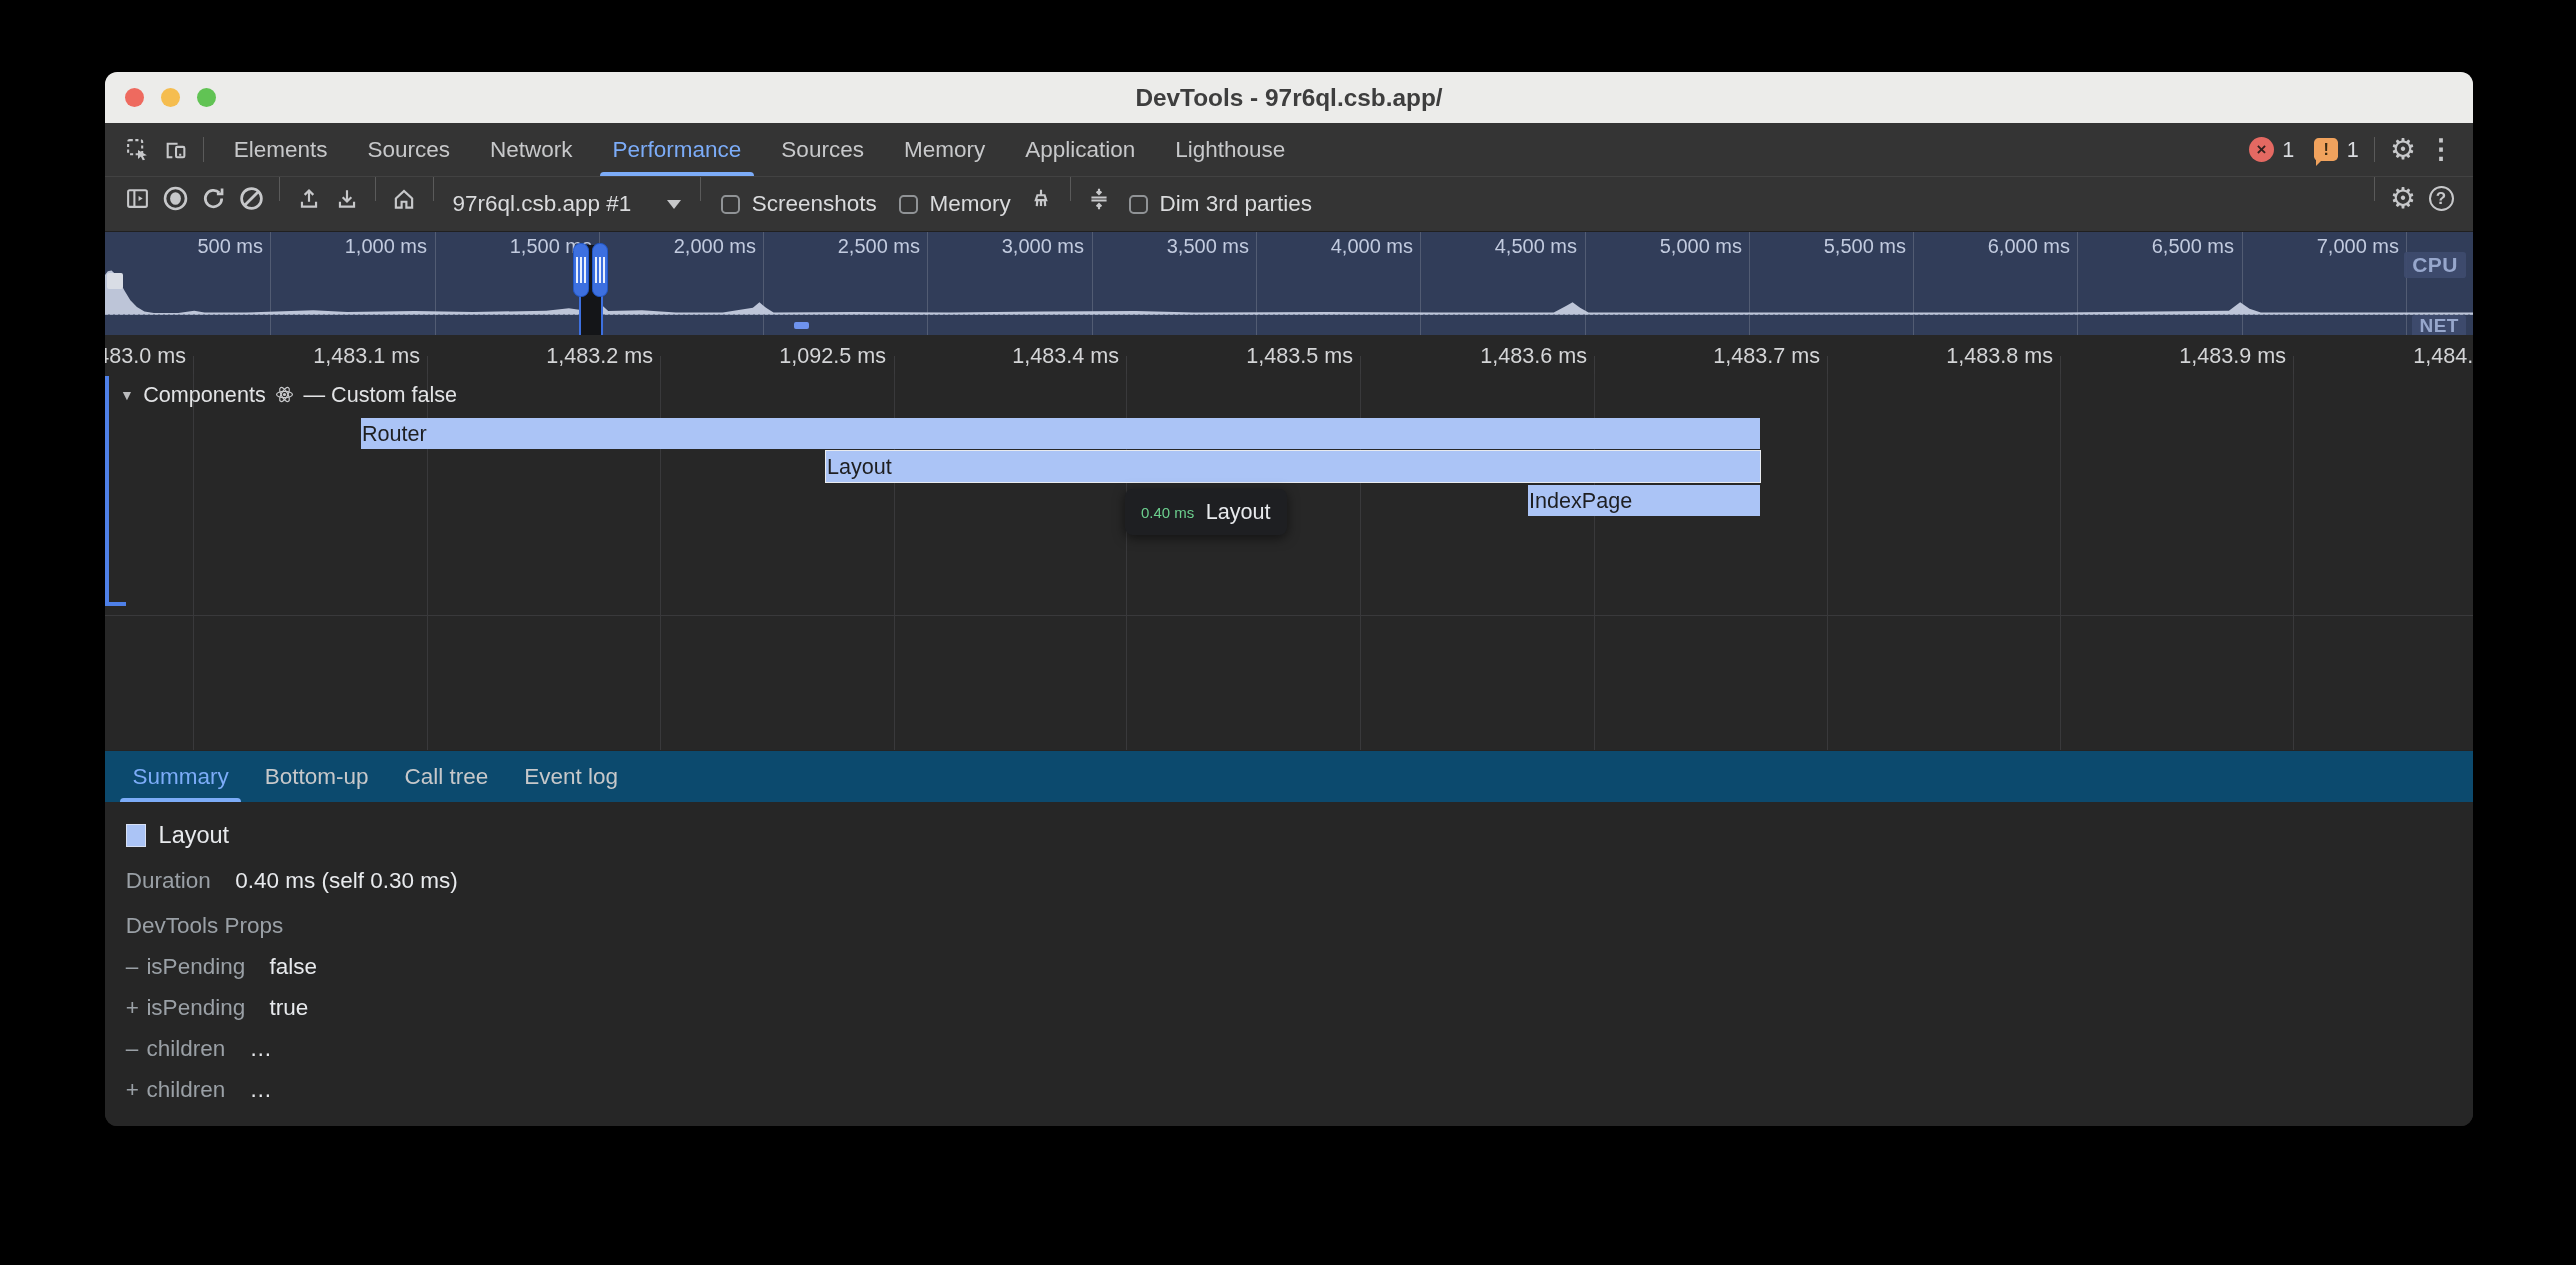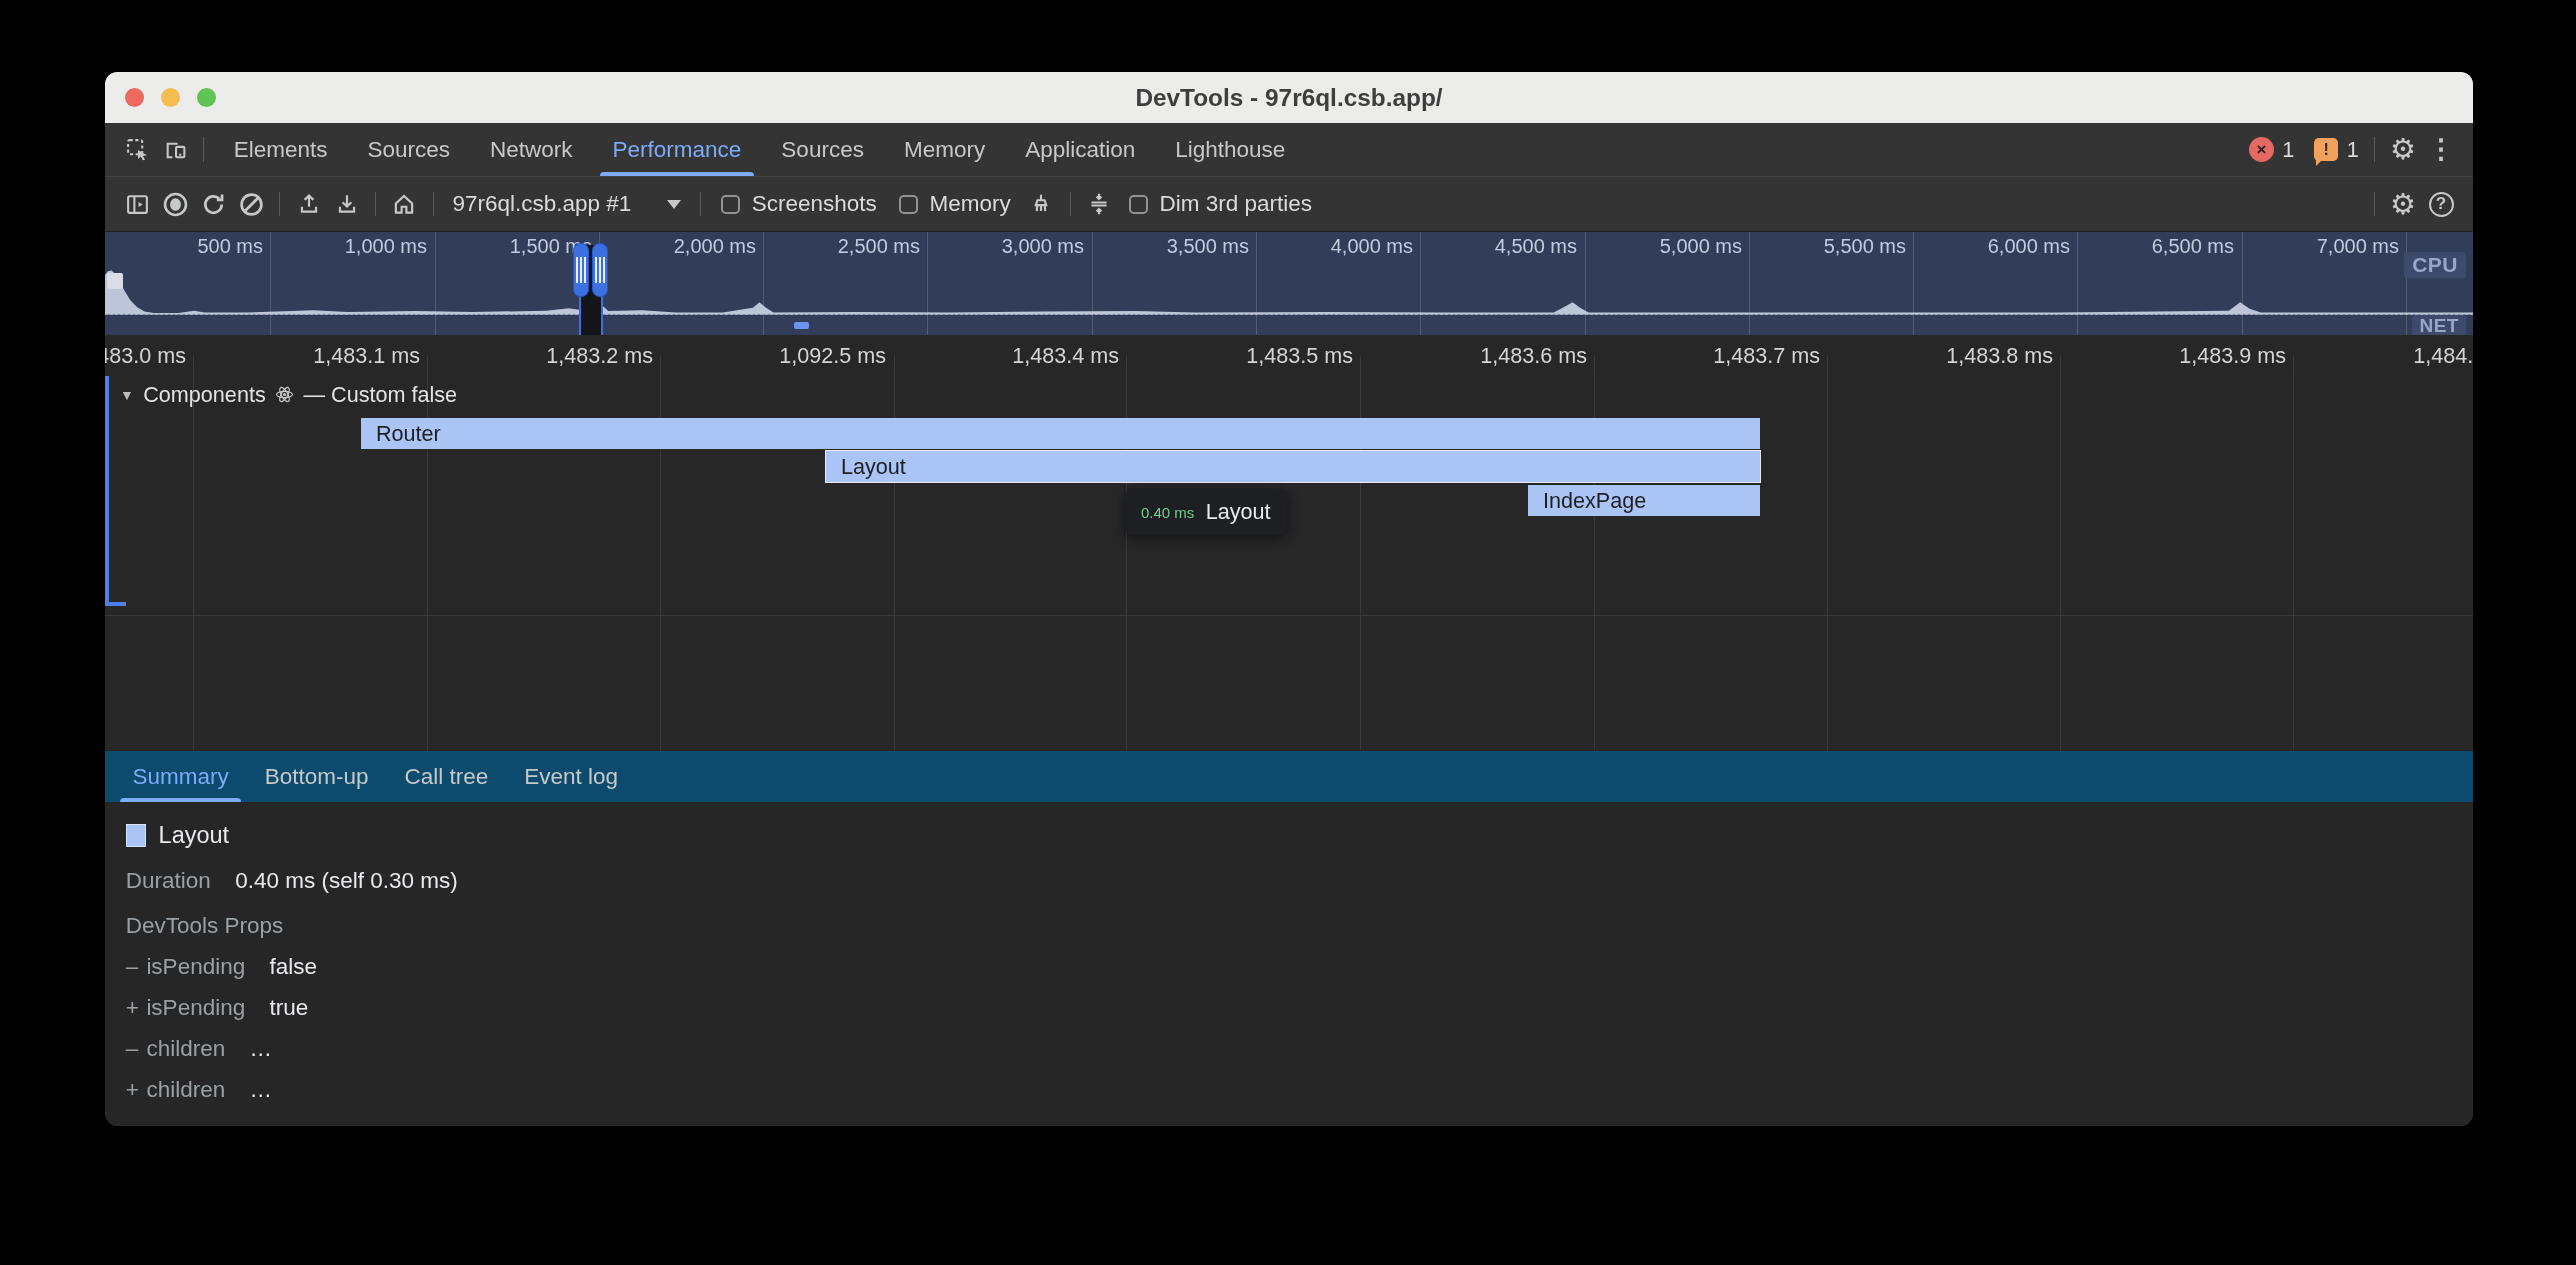--- a/index.html
+++ b/index.html
@@ -37,21 +37,21 @@
   .err-icon{width:25px;height:25px;border-radius:50%;background:var(--error-red);color:#33201E;
     font-size:17px;font-weight:bold;display:flex;align-items:center;justify-content:center}
   .warn-icon{width:24.4px;height:22.5px;border-radius:4.7px;background:var(--warning-orange);color:#3A2A12;
     font-size:16px;font-weight:bold;display:flex;align-items:center;justify-content:center;position:relative}
   .warn-icon::after{content:"";position:absolute;left:1.9px;bottom:-5.6px;border:4.7px solid transparent;
     border-top-color:var(--warning-orange);border-left-color:var(--warning-orange);border-width:3.8px}
   .badge-count{font-size:21.6px;color:#DADCE0}
   .glyph{color:#C7C8CA;line-height:1}
 
   
-  .toolbar{height:55px;background:#343434;display:flex;align-items:center;padding:0 13px;
+  .toolbar{height:55px;background:#343434;display:flex;padding:0 13px;
     border-bottom:0.9px solid #202020;flex:none}
   .toolbar .icon-btn{height:43px}
   .select-box{display:flex;align-items:center;gap:15px;padding:0 9.4px;color:#DADBDD;font-size:22.5px;white-space:nowrap}
   .caret{width:0;height:0;border-left:7.5px solid transparent;border-right:7.5px solid transparent;
     border-top:9.4px solid #C7C8CA;margin-left:20.7px}
   .check-item{display:flex;align-items:center;gap:11.3px;padding:0 11.3px;color:#DADBDD;font-size:22.5px;white-space:nowrap}
   .checkbox{width:19px;height:19px;border:2.3px solid #909396;border-radius:4.7px;background:transparent;flex:none}
   .help-circle{width:25px;height:25px;border:2.3px solid #C7C8CA;border-radius:50%;display:flex;
     align-items:center;justify-content:center;font-size:17px;font-weight:bold;color:#C7C8CA}
 
@@ -82,21 +82,21 @@
   
   .flame{height:376px;background:#272727;position:relative;flex:none;overflow:hidden}
   .fl-grid{position:absolute;top:0;bottom:0;width:0.9px;background:#39393B}
   .fl-hline{position:absolute;left:0;right:0;top:241px;height:0.9px;background:#39393B}
   .bracket{position:absolute;left:0;top:1.9px;width:3.8px;height:230px;background:#4E80E8;z-index:2}
   .bracket-foot{position:absolute;left:0;top:228px;width:20.7px;height:3.8px;background:#4E80E8;z-index:2}
   .track-header{position:absolute;left:15px;top:7.5px;display:flex;align-items:center;gap:9.4px;z-index:2}
   .tri{font-size:14px;color:#BABBBD}
   .track-title{font-size:21.6px;color:#E2E3E5}
   .flame-bar{position:absolute;height:31px;background:var(--bar);color:#1E1F21;font-size:21.6px;
-    line-height:31px;padding-left:15px;white-space:nowrap;overflow:hidden;z-index:1}
+    line-height:31px;padding-left:1px;white-space:nowrap;overflow:hidden;z-index:1}
   .flame-bar.selected{outline:1.4px solid #E9EBEF;outline-offset:-0.9px}
   .tooltip{position:absolute;left:1020px;top:115px;height:46px;padding:0 16px;background:#1E1F22;
     border-radius:7.5px;box-shadow:0 2.8px 11.3px rgba(0,0,0,.55);display:flex;align-items:center;gap:11.3px;z-index:3}
   .tooltip .dur{color:var(--duration-green);font-size:15px}
   .tooltip .lbl{color:#E8EAED;font-size:21.6px}
 
   
   .bottombar{height:52px;background:#0c4a6e;border-top:0.9px solid #242424;display:flex;align-items:center;
     padding:0 9.4px;flex:none}
   .btab{position:relative;height:100%;display:flex;align-items:center;padding:0 18px;font-size:22.5px;color:#C7C8CA}

